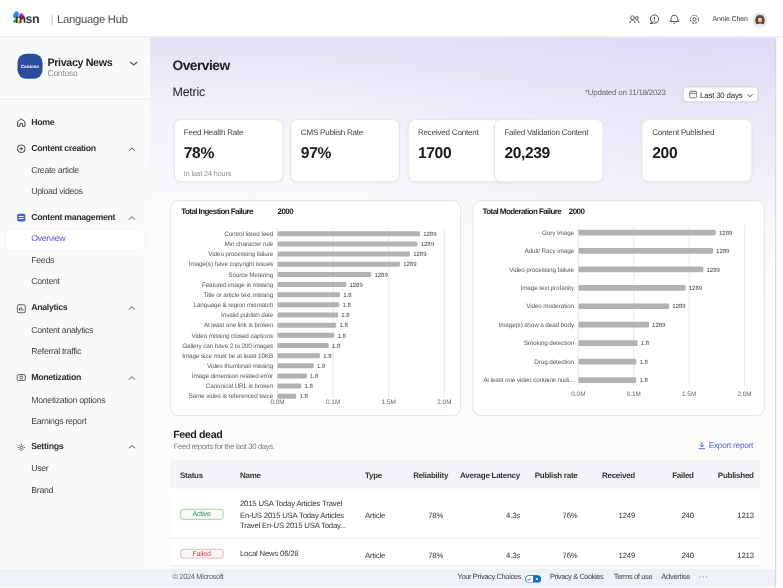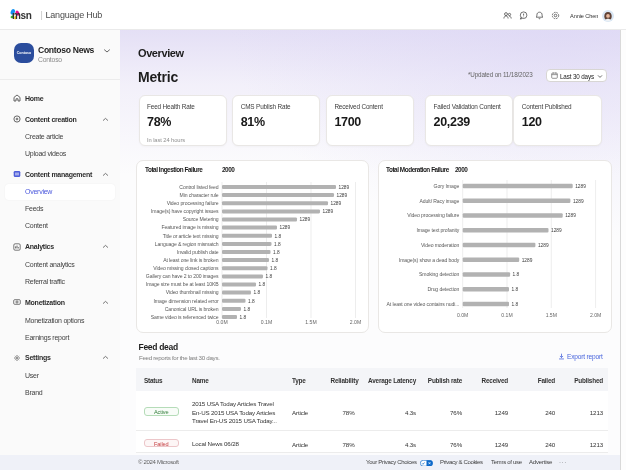--- a/index.html
+++ b/index.html
@@ -69,21 +69,21 @@
   </svg>
 <span class="abs" style="left:570px;top:12.5px;font-size:5.6px;letter-spacing:-0.1px;color:#333">Annie Chen</span>
 <svg width="12" height="12" viewBox="0 0 12 12" style="position:absolute;left:602px;top:10px">
     <circle cx="6" cy="6" r="6" fill="#d8e6f4"></circle>
     <path d="M2.3 6.8C2.1 3.6 3.7 2.0 6 2.0C8.3 2.0 9.9 3.6 9.7 6.8C9.6 8.0 9.2 8.8 8.8 9.2L6 10L3.2 9.2C2.8 8.8 2.4 8.0 2.3 6.8Z" fill="#5f4134"></path>
     <circle cx="6" cy="5.9" r="1.85" fill="#eab99e"></circle>
     <path d="M3.2 10.6c.6-1.2 1.6-1.8 2.8-1.8s2.2.6 2.8 1.8a6 6 0 0 1-5.6 0Z" fill="#eef1f4"></path>
   </svg>
 
 <div style="position:absolute;left:14px;top:43px;width:20px;height:20px;border-radius:7px;background:#2b4d9d;color:#fff;font-size:3.6px;font-weight:bold;text-align:center;line-height:20px;letter-spacing:0">Contoso</div>
-<span class="abs" style="left:38px;top:45px;font-size:8.6px;font-weight:bold;letter-spacing:-0.3px;color:#1f1f1f">Contoso News</span>
+<span class="abs" style="left:38px;top:45px;font-size:8.6px;font-weight:bold;letter-spacing:-0.3px;color:#1f1f1f">Privacy News</span>
 <span class="abs" style="left:38px;top:56px;font-size:6.8px;letter-spacing:-0.2px;color:#8c8c8c">Contoso</span>
 <svg width="8" height="6" viewBox="0 0 8 6" style="position:absolute;left:103px;top:48px">
     <path d="M1.2 1.6 4 4 6.8 1.6" fill="none" stroke="#555" stroke-width="0.9"></path>
   </svg>
 <div id="sidedivider"></div>
 <div class="sideitem" style="top:89.5px">
     <span class="sicon"><svg width="8" height="8" viewBox="0 0 8 8">
         <path d="M1 3.4 4 1l3 2.4V7H5V4.8H3V7H1Z" fill="none" stroke="#424242" stroke-width="0.8" stroke-linejoin="round"></path>
       </svg></span>
     <span class="sechead">Home</span>
@@ -167,51 +167,51 @@
     </svg>
   </div>
 <div class="sideitem" style="top:367.0px">
     <span class="sub">User</span>
   </div>
 <div class="sideitem" style="top:384.0px">
     <span class="sub">Brand</span>
   </div>
 
 <span class="abs" style="left:138px;top:47px;font-size:11px;font-weight:bold;letter-spacing:-0.4px;color:#1d1d1d">Overview</span>
-<span class="abs" style="left:138px;top:68.5px;font-size:14px;font-weight:bold;letter-spacing:-0.2px;color:#1d1d1d">Metric</span>
+<span class="abs" style="left:138px;top:68.5px;font-size:10px;font-weight:normal;letter-spacing:-0.2px;color:#1d1d1d">Metric</span>
 <span class="abs" style="right:93.5px;top:71px;font-size:6.3px;letter-spacing:-0.15px;color:#666">*Updated on 11/18/2023</span>
 <div class="abs" style="left:546px;top:69px;width:61px;height:13px;background:#fff;border:1px solid #d8d6d4;border-radius:4px"></div>
 <svg width="7" height="7" viewBox="0 0 8 8" style="position:absolute;left:551px;top:72px">
     <rect x="0.8" y="1.2" width="6.4" height="6" rx="1" fill="none" stroke="#555" stroke-width="0.7"></rect>
     <path d="M0.8 3h6.4M2.6 0.6v1.2M5.4 0.6v1.2" stroke="#555" stroke-width="0.7"></path>
   </svg>
 <span class="abs" style="left:560px;top:72.5px;font-size:6.3px;letter-spacing:-0.15px;color:#222">Last 30 days</span>
 <svg width="6" height="5" viewBox="0 0 6 5" style="position:absolute;left:597px;top:74px">
     <path d="M1 1.4 3 3.4 5 1.4" fill="none" stroke="#444" stroke-width="0.8"></path>
   </svg>
 <div class="card" style="left:138.5px">
     <div class="clabel">Feed Health Rate</div>
     <div class="cval">78%</div>
     <div class="csub">In last 24 hours</div>
   </div>
 <div class="card" style="left:232.2px">
     <div class="clabel">CMS Publish Rate</div>
-    <div class="cval">81%</div>
+    <div class="cval">97%</div>
   </div>
 <div class="card" style="left:325.9px">
     <div class="clabel">Received Content</div>
     <div class="cval">1700</div>
   </div>
-<div class="card" style="left:425px">
+<div class="card" style="left:395px">
     <div class="clabel">Failed Validation Content</div>
     <div class="cval">20,239</div>
   </div>
 <div class="card" style="left:513.3px">
     <div class="clabel">Content Published</div>
-    <div class="cval">120</div>
+    <div class="cval">200</div>
   </div>
 
 <div class="chart" style="left:136px;width:233px"></div>
 <span class="ctitle" style="left:145px;top:166px">Total Ingestion Failure</span>
 <span class="ctitle" style="left:222px;top:166px">2000</span>
 <div class="abs" style="left:137px;top:161px;line-height:0"><svg width="231" height="171" viewBox="0 0 231 171" font-family="Liberation Sans,sans-serif">
       <line x1="85.0" y1="21" x2="85.0" y2="157" stroke="#e8e8e8" stroke-width="0.8"></line>
       <line x1="129.5" y1="21" x2="129.5" y2="157" stroke="#e8e8e8" stroke-width="0.8"></line>
       <line x1="174.0" y1="21" x2="174.0" y2="157" stroke="#e8e8e8" stroke-width="0.8"></line>
       <line x1="218.5" y1="21" x2="218.5" y2="157" stroke="#e8e8e8" stroke-width="0.8"></line>

